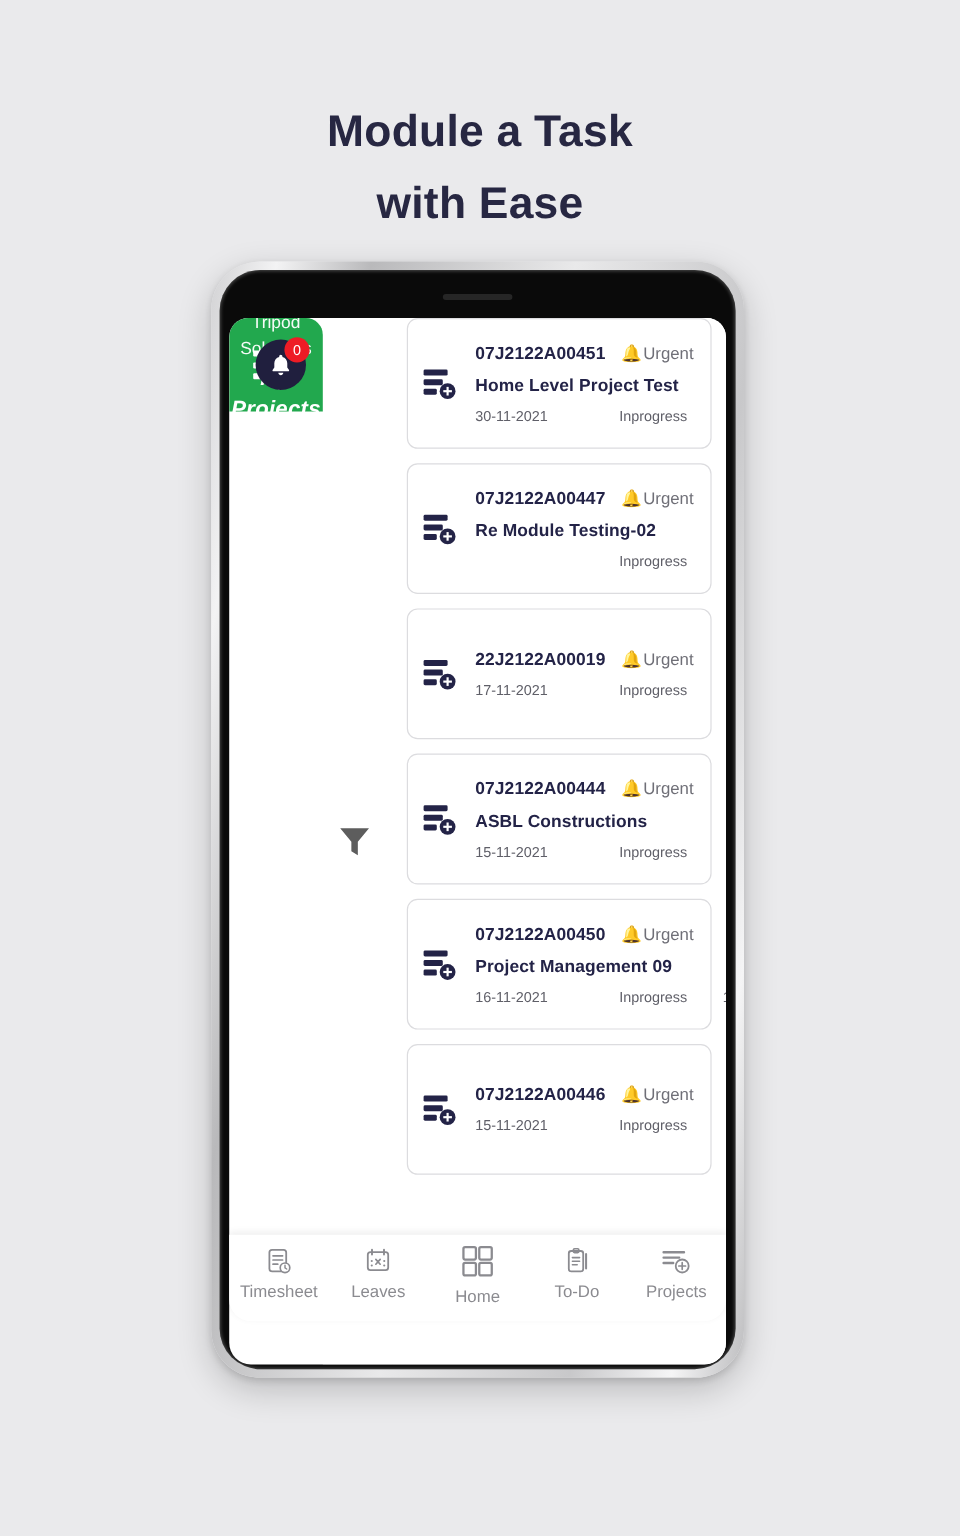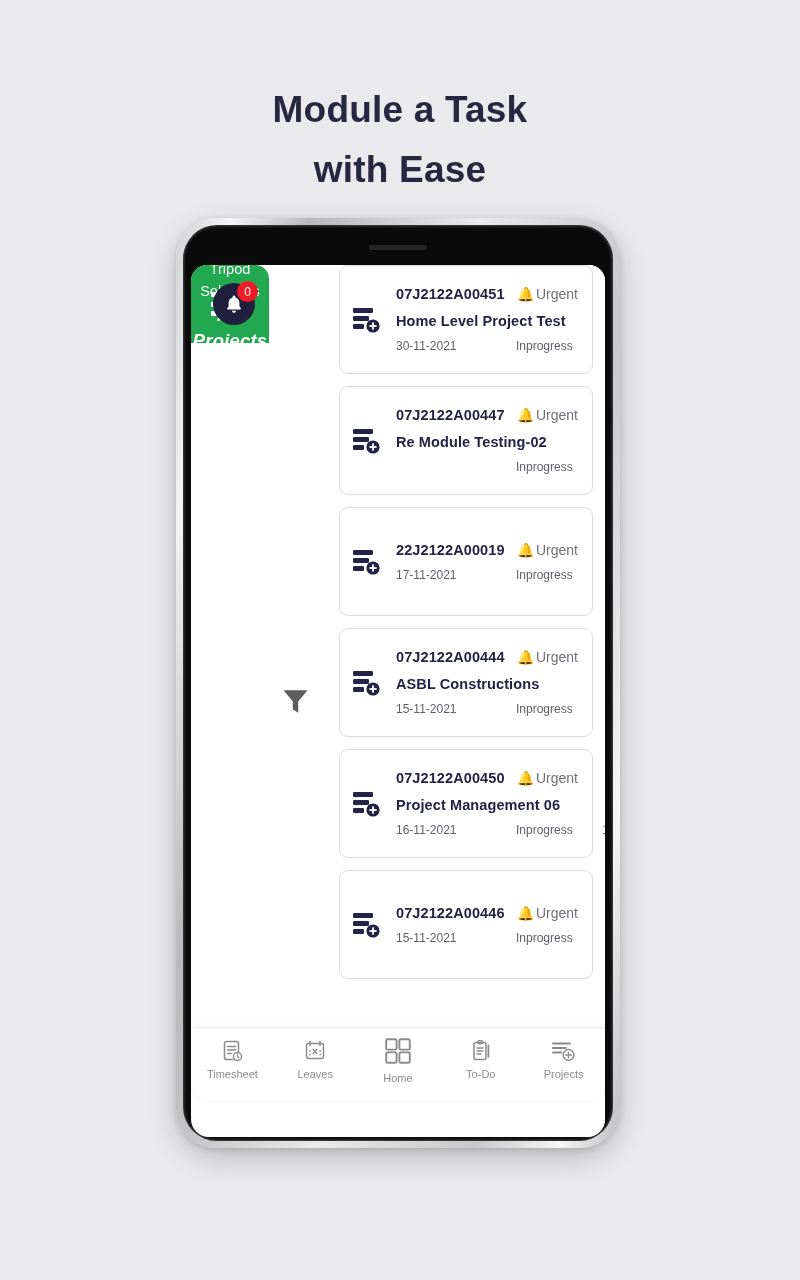--- a/index.html
+++ b/index.html
@@ -205,21 +205,21 @@
     border-radius: 0 0 18px 18px;
     display: flex;
     align-items: flex-start;
     justify-content: space-around;
     padding-top: 8px;
     box-shadow: 0 -2px 6px rgba(0,0,0,0.07);
     z-index: 5;
   }
   .nav-item {
     display: flex; flex-direction: column; align-items: center;
-    color: #8b8b90; font-size: 11px; cursor: pointer; width: 76px;
+    color: #8b8b90; font-size: 14px; cursor: pointer; width: 76px;
   }
   .nav-item .nav-ico { height: 28px; display:flex; align-items:center; justify-content:center; }
   .nav-item .nav-label { margin-top: 3px; }
   .nav-item.center .nav-label { margin-top: 7px; }
 
   svg { display: block; }
 </style>
 </head>
 <body>
 
@@ -392,21 +392,21 @@
             </svg>
           </div>
           <div class="card-body">
             <div class="card-line1">
               <span class="card-code">07J2122A00450</span>
               <span class="card-priority">
                 <span class="bell-emoji">🔔</span>
                   <span>Urgent</span>
               </span>
             </div>
-            <div class="card-name">Project Management 06</div>
+            <div class="card-name">Project Management 09</div>
             <div class="card-meta">
               <span>16-11-2021</span>
               <span>Inprogress</span>
               <span class="m-end">16-11-2021</span>
             </div>
           </div>
         </div>
 
         <div class="project-card">
           <div class="card-icon">

